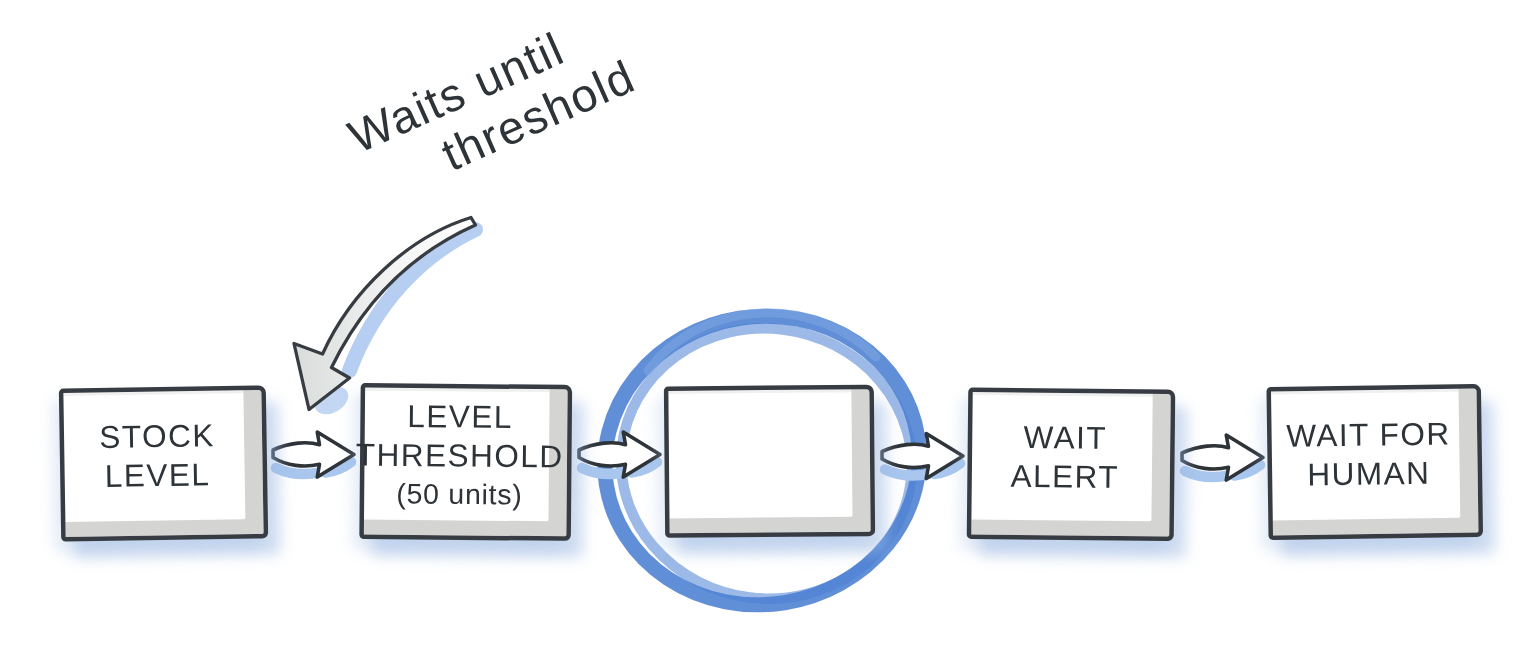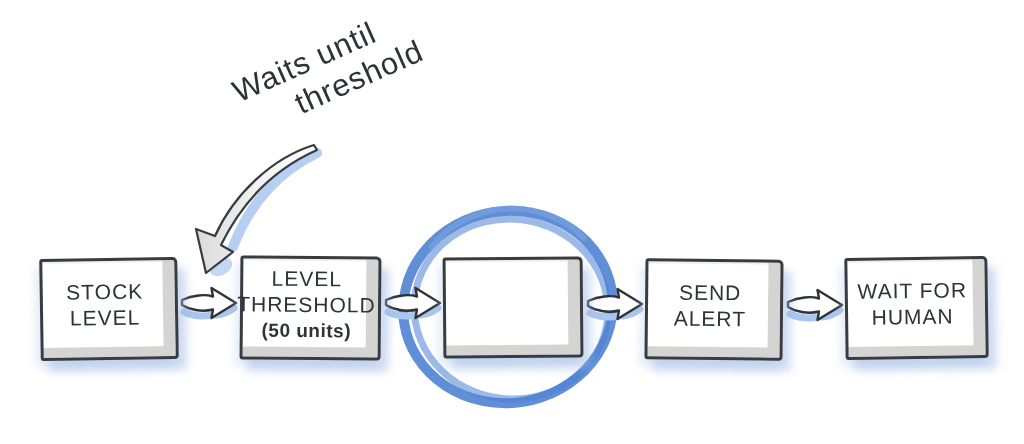--- a/index.html
+++ b/index.html
@@ -41,21 +41,20 @@
     font-size: 21px;
     line-height: 26px;
     letter-spacing: 1px;
     white-space: nowrap;
   }
   .node .subline {
     font-size: 19px;
     line-height: 25px;
     letter-spacing: 0.5px;
     white-space: nowrap;
-    font-weight: bold;
   }
   #node-stock-level   { left: 40px;  top: 258px; width: 138px; height: 102px; transform: rotate(-0.9deg); }
   #node-hits-threshold{ left: 240px; top: 256px; width: 141px; height: 104px; transform: rotate(0.5deg); }
   #node-trigger-alert { left: 443px; top: 257px; width: 140px; height: 101px; transform: rotate(-0.5deg); }
   #node-send-email    { left: 645px; top: 259px; width: 138px; height: 101px; transform: rotate(0.6deg); }
   #node-wait-human    { left: 845px; top: 257px; width: 143px; height: 102px; transform: rotate(-0.8deg); }
 
   #annotation-text {
     position: absolute;
     left: 242px;
@@ -120,21 +119,21 @@
   <div class="node" id="node-hits-threshold">
     <div class="line">LEVEL</div>
     <div class="line">THRESHOLD</div>
     <div class="subline">(50 units)</div>
   </div>
 
   <div class="node" id="node-trigger-alert">
   </div>
 
   <div class="node" id="node-send-email">
-    <div class="line">SEND</div>
+    <div class="line">WAIT</div>
     <div class="line">ALERT</div>
   </div>
 
   <div class="node" id="node-wait-human">
     <div class="line">WAIT FOR</div>
     <div class="line">HUMAN</div>
   </div>
 
 </div>
 

